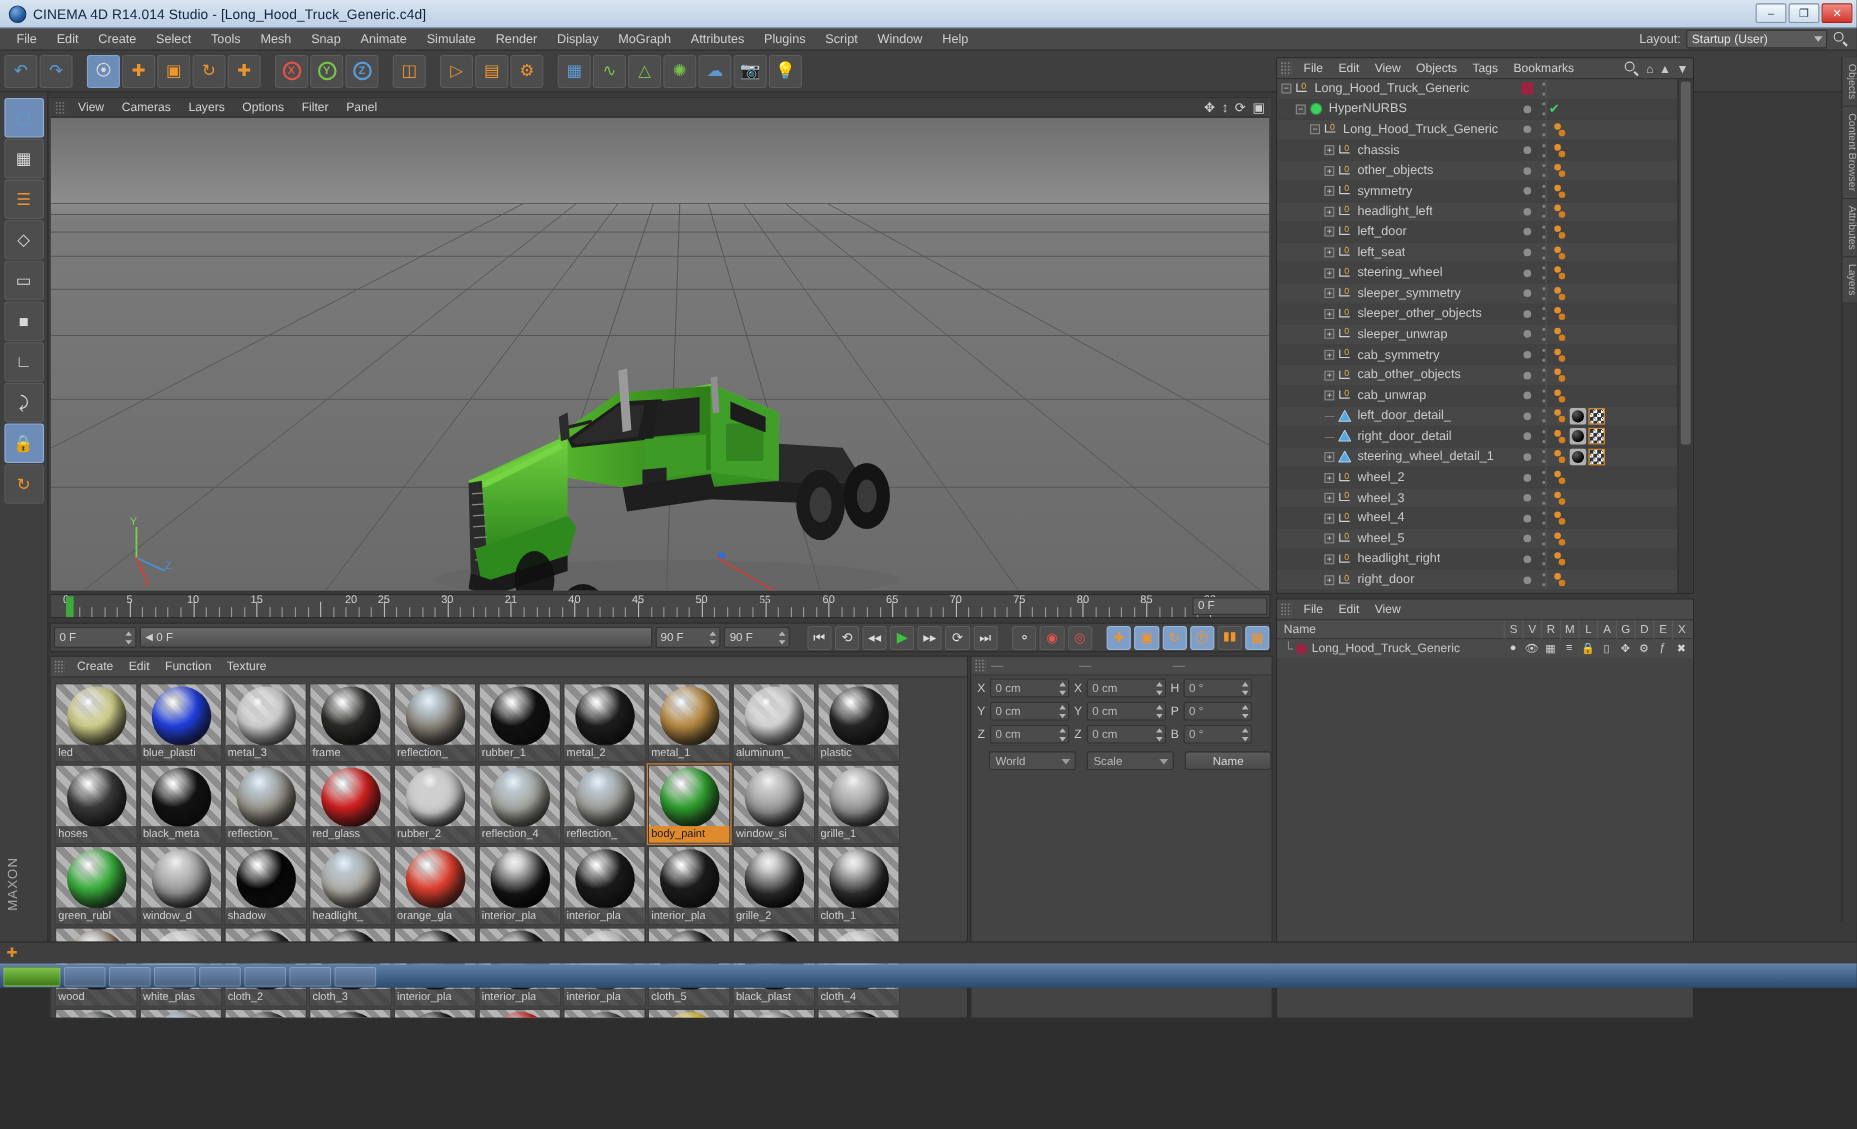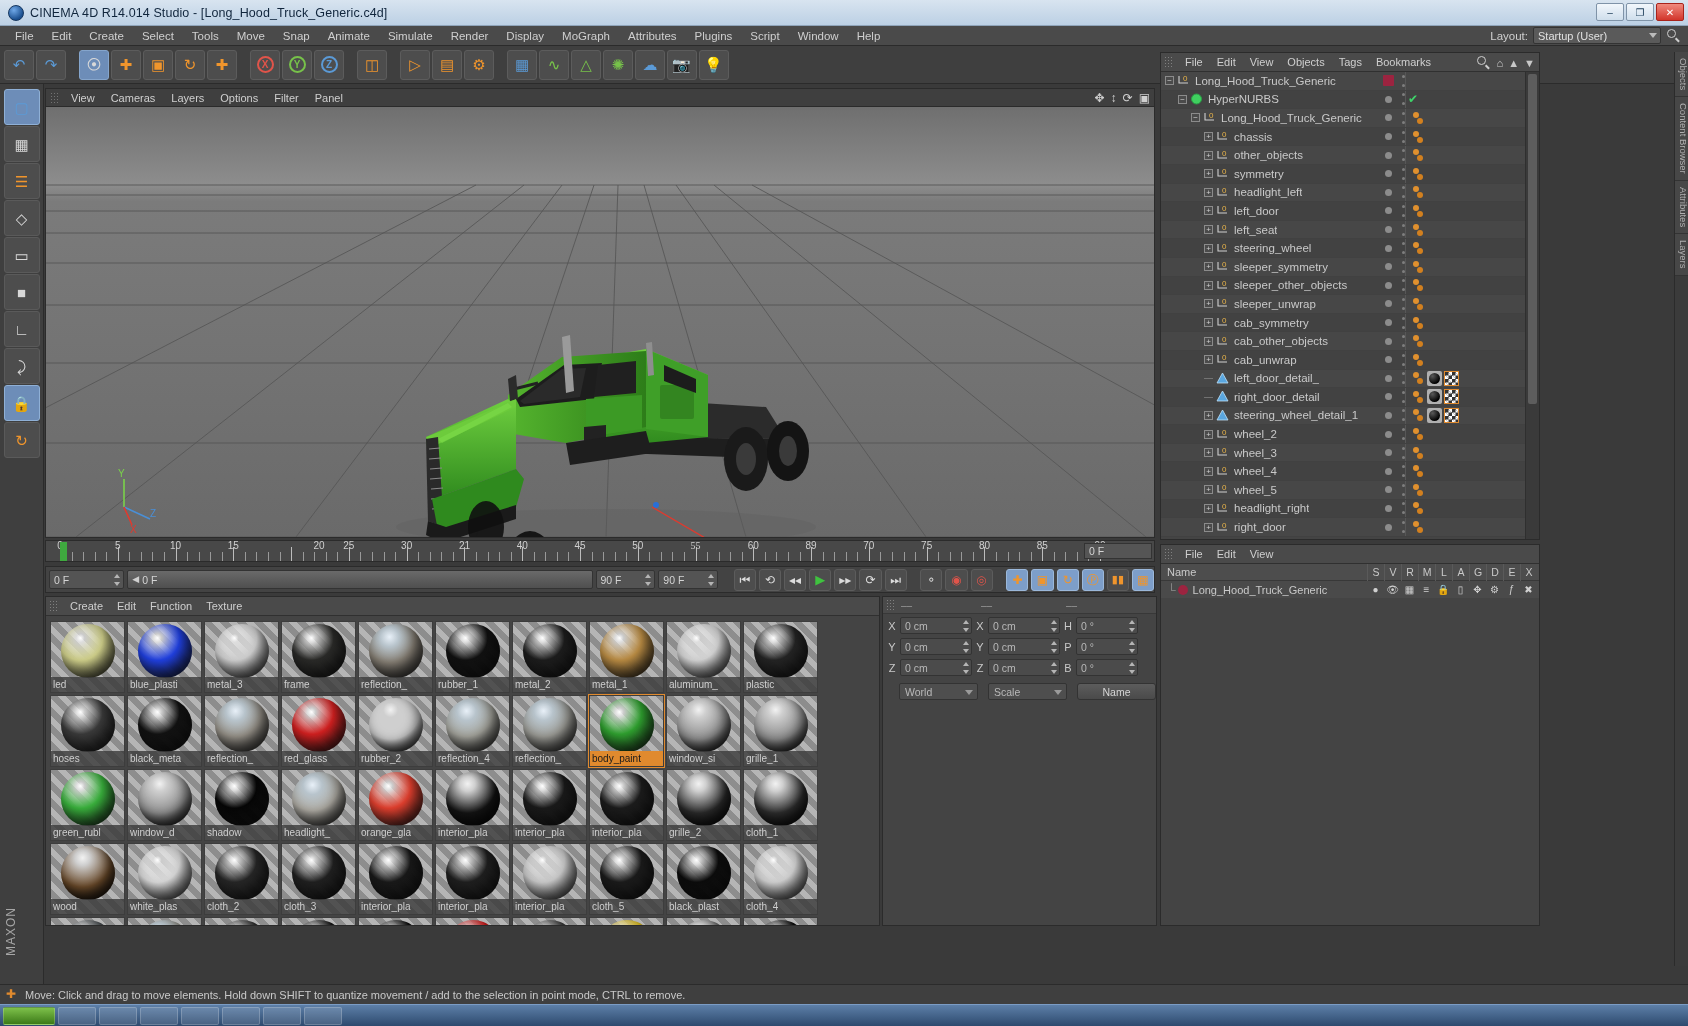--- a/index.html
+++ b/index.html
@@ -4,21 +4,21 @@
 <style>
   * { box-sizing: border-box; margin:0; padding:0; }
   html,body{
     width:1688px;height:1026px;overflow:hidden;
     background:#2e2e2e;
     font-family:"Liberation Sans", sans-serif;
     font-size:12px;
     color:#c8c8c8;
     -webkit-font-smoothing:antialiased;
   }
-  .app{position:relative;width:1688px;height:1026px;background:#3a3a3a;}
+  .app{position:relative;width:1688px;height:898px;background:#3a3a3a;}
 
   
   .titlebar{
     height:26px;background:linear-gradient(#d8e4f0,#bcd0e4);
     border-bottom:1px solid #8fa4ba;
     display:flex;align-items:center;padding:0 4px;position:relative;
   }
   .titlebar .ticon{
     width:16px;height:16px;border-radius:50%;
     background:radial-gradient(circle at 35% 30%,#6fa8e8,#1b4f8f 70%);
@@ -245,21 +245,21 @@
       <div class="srch">
           <i class="ring"></i>
           <i class="hdl"></i>
         </div>
     </div>
   <div class="mi">File</div>
       <div class="mi">Edit</div>
       <div class="mi">Create</div>
       <div class="mi">Select</div>
       <div class="mi">Tools</div>
-      <div class="mi">Move</div>
+      <div class="mi">Mesh</div>
       <div class="mi">Snap</div>
       <div class="mi">Animate</div>
       <div class="mi">Simulate</div>
       <div class="mi">Render</div>
       <div class="mi">Display</div>
       <div class="mi">MoGraph</div>
       <div class="mi">Attributes</div>
       <div class="mi">Plugins</div>
       <div class="mi">Script</div>
       <div class="mi">Window</div>
@@ -1210,21 +1210,21 @@
         <div class="tlmark" style="left: 672.667px;"></div>
         <div class="tlmark" style="left: 684.222px;"></div>
         <div class="tlmark" style="left: 695.778px;"></div>
         <div class="tlmark maj" style="left: 707.333px;"></div>
         <div class="tlnum" style="left: 707.333px;">60</div>
         <div class="tlmark" style="left: 718.889px;"></div>
         <div class="tlmark" style="left: 730.444px;"></div>
         <div class="tlmark" style="left: 742px;"></div>
         <div class="tlmark" style="left: 753.556px;"></div>
         <div class="tlmark maj" style="left: 765.111px;"></div>
-        <div class="tlnum" style="left: 765.111px;">89</div>
+        <div class="tlnum" style="left: 765.111px;">65</div>
         <div class="tlmark" style="left: 776.667px;"></div>
         <div class="tlmark" style="left: 788.222px;"></div>
         <div class="tlmark" style="left: 799.778px;"></div>
         <div class="tlmark" style="left: 811.333px;"></div>
         <div class="tlmark maj" style="left: 822.889px;"></div>
         <div class="tlnum" style="left: 822.889px;">70</div>
         <div class="tlmark" style="left: 834.444px;"></div>
         <div class="tlmark" style="left: 846px;"></div>
         <div class="tlmark" style="left: 857.556px;"></div>
         <div class="tlmark" style="left: 869.111px;"></div>
@@ -1659,21 +1659,20 @@
 
   <div class="rtabs" id="rtabs">
       <div class="rtab">Objects</div>
       <div class="rtab">Content Browser</div>
       <div class="rtab">Attributes</div>
       <div class="rtab">Layers</div>
     </div>
 
   <div class="statusbar">
     <span class="mv">✚</span>
-    <span class="txt">Move: Click and drag to move elements. Hold down SHIFT to quantize movement / add to the selection in point mode, CTRL to remove.</span>
   </div>
 
   <div class="taskbar">
     <div class="tsk start"></div>
     <div class="tsk"></div>
     <div class="tsk"></div>
     <div class="tsk"></div>
     <div class="tsk"></div>
     <div class="tsk"></div>
     <div class="tsk"></div>

